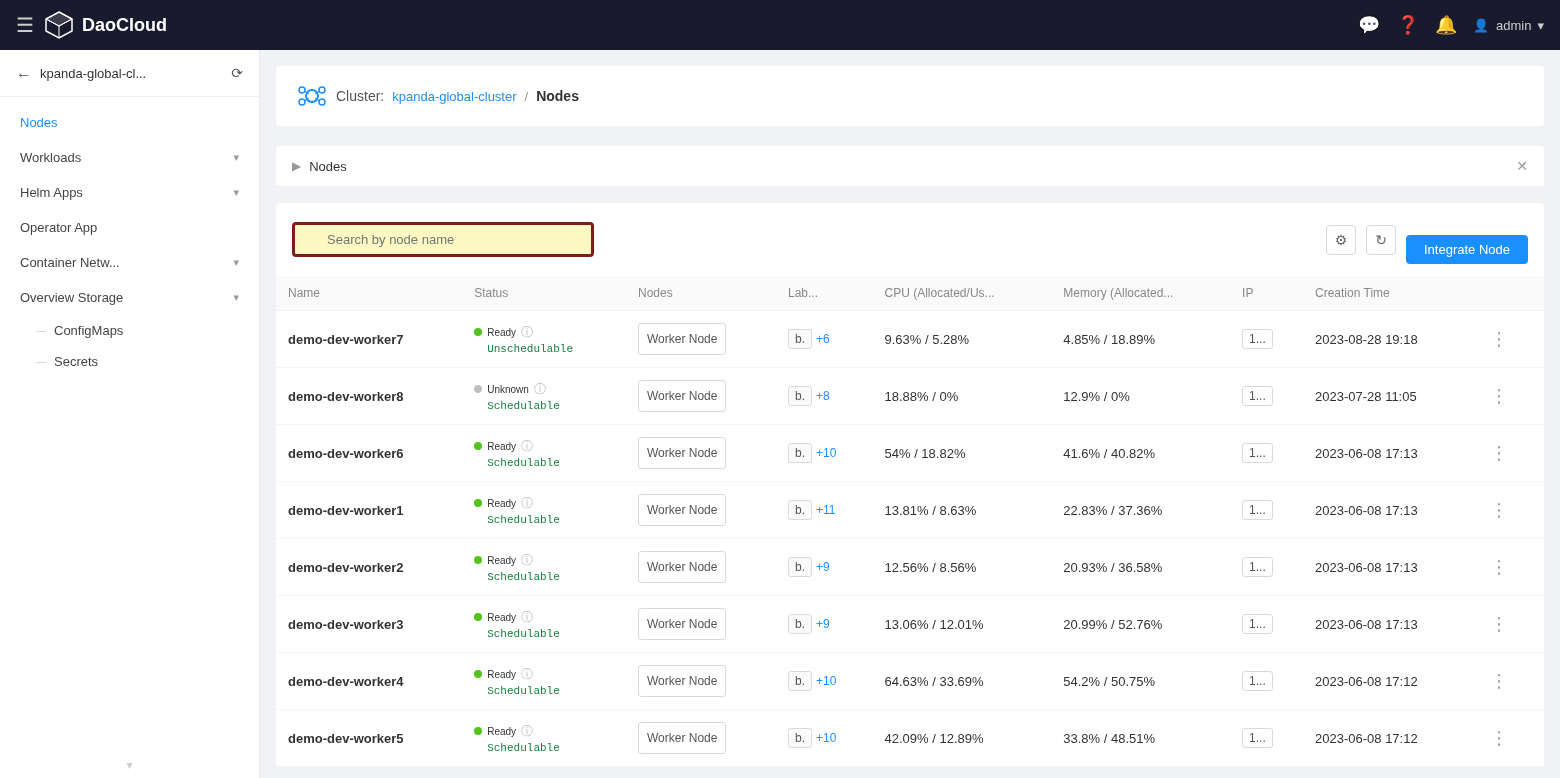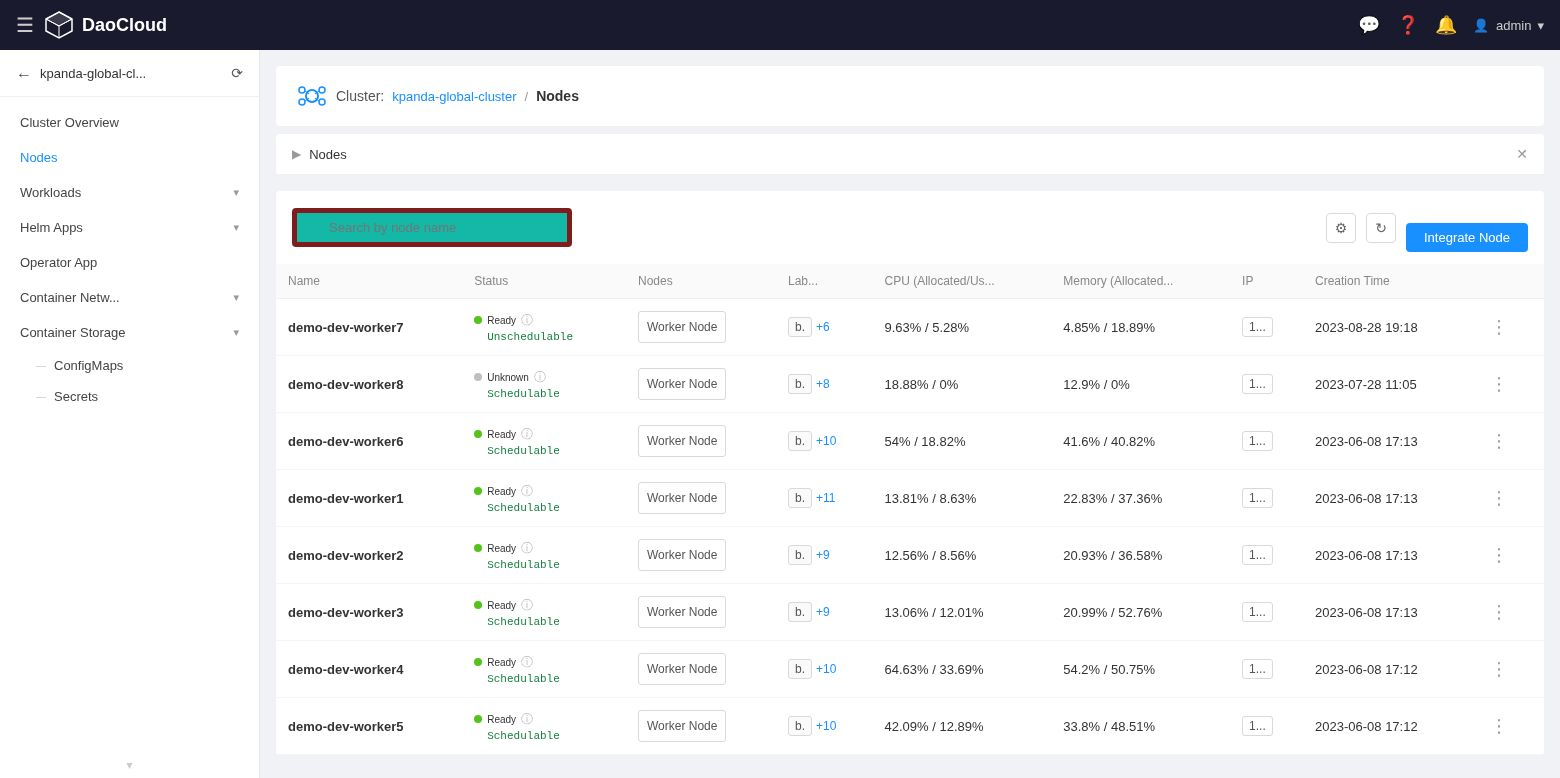--- a/index.html
+++ b/index.html
@@ -78,21 +78,21 @@
     .main { flex: 1; overflow-y: auto; padding: 16px; background: #f0f2f5; }
 
     
     .breadcrumb-bar {
       background: #fff;
       padding: 14px 20px;
       display: flex;
       align-items: center;
       gap: 8px;
       border-radius: 4px;
-      margin-bottom: 8px;
+      margin-bottom: 20px;
     }
     .breadcrumb-cluster { font-size: 14px; color: #555; }
     .breadcrumb-cluster-name { color: #1890ff; font-weight: 500; }
     .breadcrumb-sep { color: #999; }
     .breadcrumb-page { font-size: 14px; font-weight: 600; color: #333; }
 
     
     .nodes-section {
       background: #fff;
       border-radius: 4px;
@@ -111,27 +111,27 @@
 
     
     .table-section { background: #fff; border-radius: 4px; }
     .table-toolbar {
       display: flex;
       align-items: center;
       justify-content: space-between;
       padding: 12px 16px;
     }
     .search-input {
-      width: 280px;
+      width: 302px;
       padding: 7px 12px 7px 32px;
-      border: 5px solid #7f1d1d;
+      border: 3px solid #7f1d1d;
       border-radius: 4px;
       font-size: 13px;
       color: #333;
-      background: #14b8a6;
+      background: #fef9c3;
       position: relative;
     }
     .search-wrapper { position: relative; }
     .search-icon { position: absolute; left: 10px; top: 50%; transform: translateY(-50%); color: #999; font-size: 14px; }
     .toolbar-right { display: flex; align-items: center; gap: 10px; }
     .toolbar-btn {
       background: none;
       border: 1px solid #d9d9d9;
       border-radius: 4px;
       padding: 6px 8px;
@@ -267,43 +267,40 @@
 <div class="layout">
 
   <aside class="sidebar">
     <div class="sidebar-header">
       <span class="sidebar-back">←</span>
       <span class="sidebar-cluster-name">kpanda-global-cl...</span>
       <span class="sidebar-refresh">⟳</span>
     </div>
 
     <nav class="sidebar-nav">
-      <div class="sidebar-item">
-        <span>Cluster Overview</span>
-      </div>
       <div class="sidebar-item active">
         <span>Nodes</span>
       </div>
       <div class="sidebar-item">
         <span>Workloads</span>
         <span class="sidebar-item-arrow">▾</span>
       </div>
       <div class="sidebar-item">
         <span>Helm Apps</span>
         <span class="sidebar-item-arrow">▾</span>
       </div>
       <div class="sidebar-item">
         <span>Operator App</span>
       </div>
       <div class="sidebar-item">
         <span>Container Netw...</span>
         <span class="sidebar-item-arrow">▾</span>
       </div>
       <div class="sidebar-item">
-        <span>Container Storage</span>
+        <span>Overview Storage</span>
         <span class="sidebar-item-arrow">▾</span>
       </div>
       <div class="sidebar-sub-item">
         <span>ConfigMaps</span>
       </div>
       <div class="sidebar-sub-item">
         <span>Secrets</span>
       </div>
     </nav>
     <div class="sidebar-scroll-indicator">▾</div>

